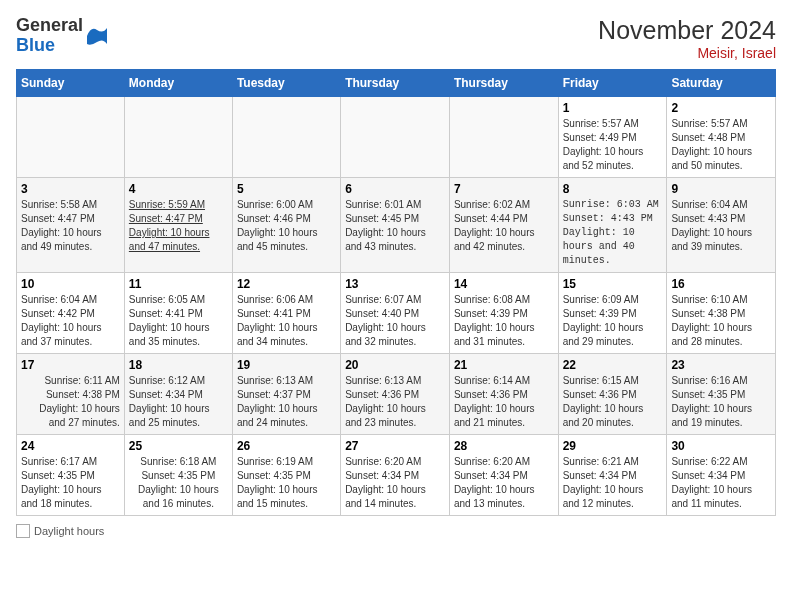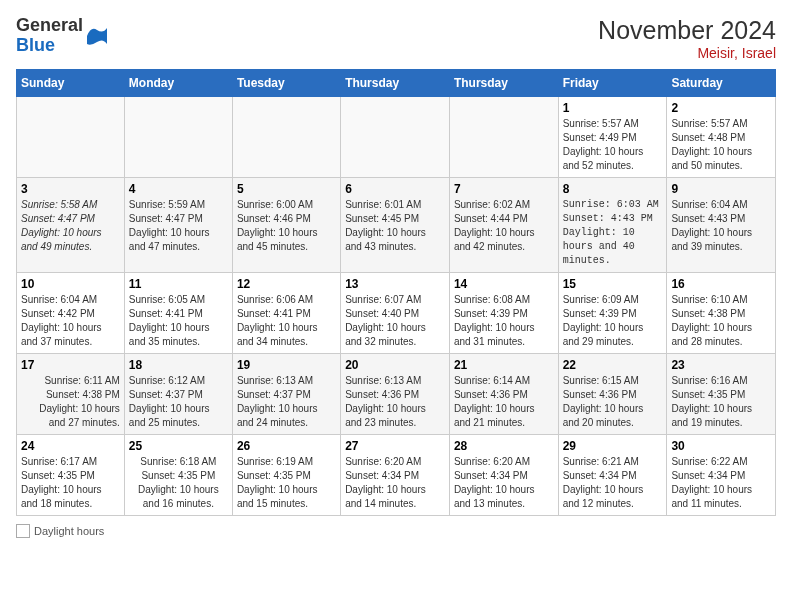--- a/index.html
+++ b/index.html
@@ -157,27 +157,27 @@
         <td>
           <span class="day-number">2</span>
           <div class="day-info" style="white-space: pre-line;">Sunrise: 5:57 AM
 Sunset: 4:48 PM
 Daylight: 10 hours and 50 minutes.</div>
         </td>
       </tr>
       <tr>
         <td>
           <span class="day-number">3</span>
-          <div class="day-info" style="white-space: pre-line; font-style: italic;">Sunrise: 5:58 AM
+          <div class="day-info" style="white-space: pre-line;">Sunrise: 5:58 AM
 Sunset: 4:47 PM
 Daylight: 10 hours and 49 minutes.</div>
         </td>
         <td>
           <span class="day-number">4</span>
-          <div class="day-info" style="white-space: pre-line;">Sunrise: 5:59 AM
+          <div class="day-info" style="white-space: pre-line; text-decoration: underline;">Sunrise: 5:59 AM
 Sunset: 4:47 PM
 Daylight: 10 hours and 47 minutes.</div>
         </td>
         <td>
           <span class="day-number">5</span>
           <div class="day-info" style="white-space: pre-line;">Sunrise: 6:00 AM
 Sunset: 4:46 PM
 Daylight: 10 hours and 45 minutes.</div>
         </td>
         <td>
@@ -252,21 +252,21 @@
       <tr>
         <td>
           <span class="day-number">17</span>
           <div class="day-info" style="white-space: pre-line; text-align: right;">Sunrise: 6:11 AM
 Sunset: 4:38 PM
 Daylight: 10 hours and 27 minutes.</div>
         </td>
         <td>
           <span class="day-number">18</span>
           <div class="day-info" style="white-space: pre-line;">Sunrise: 6:12 AM
-Sunset: 4:37 PM
+Sunset: 4:34 PM
 Daylight: 10 hours and 25 minutes.</div>
         </td>
         <td>
           <span class="day-number">19</span>
           <div class="day-info" style="white-space: pre-line;">Sunrise: 6:13 AM
 Sunset: 4:37 PM
 Daylight: 10 hours and 24 minutes.</div>
         </td>
         <td>
           <span class="day-number">20</span>

